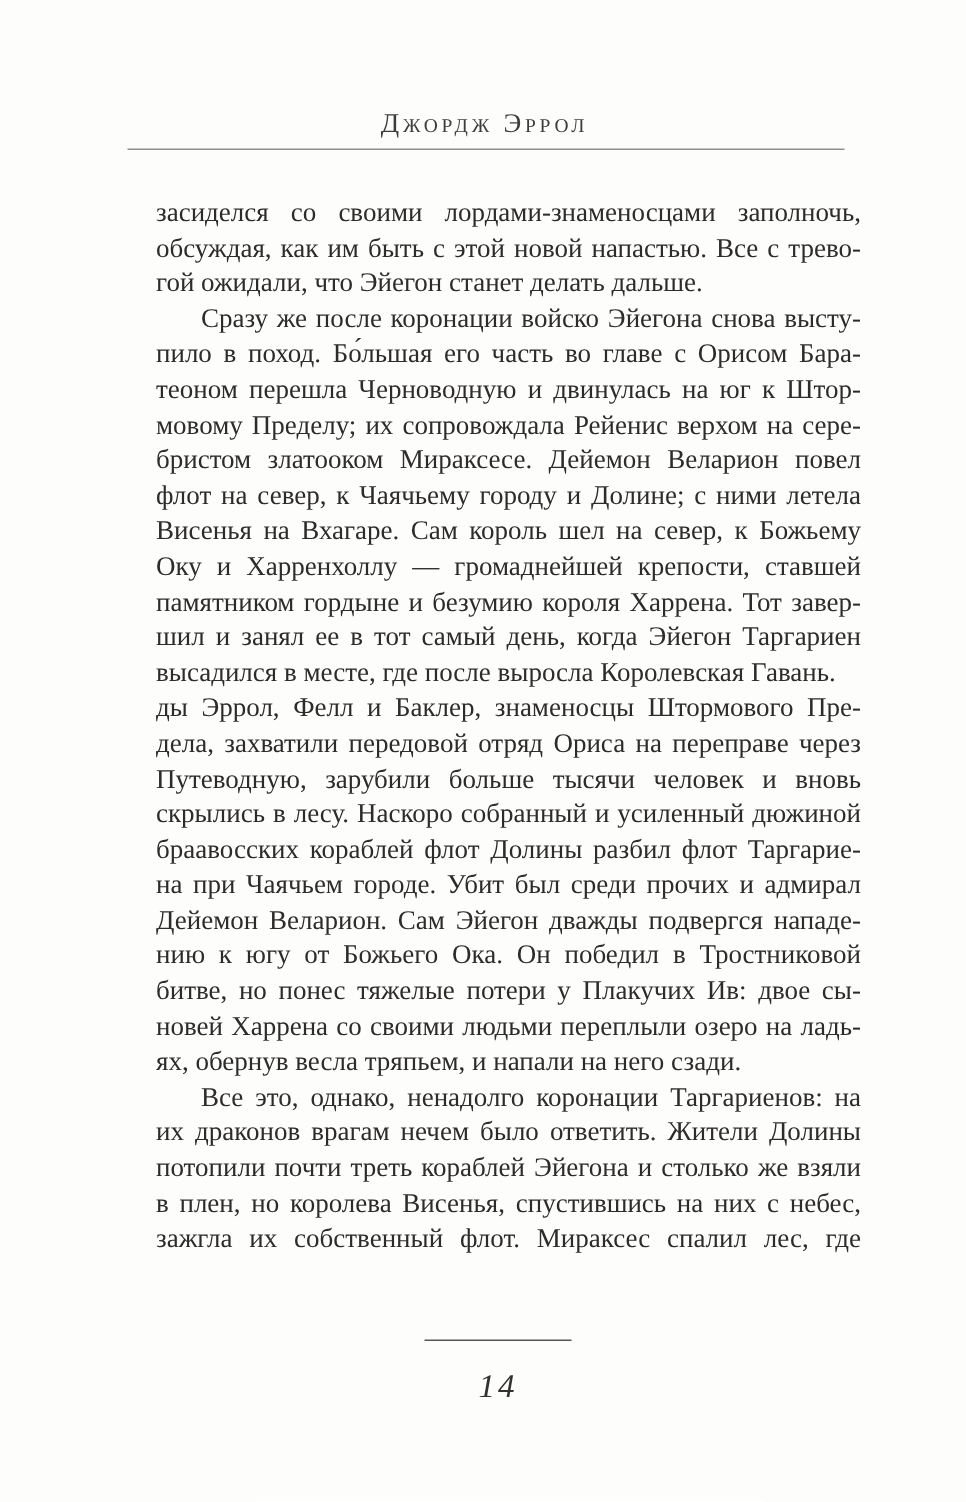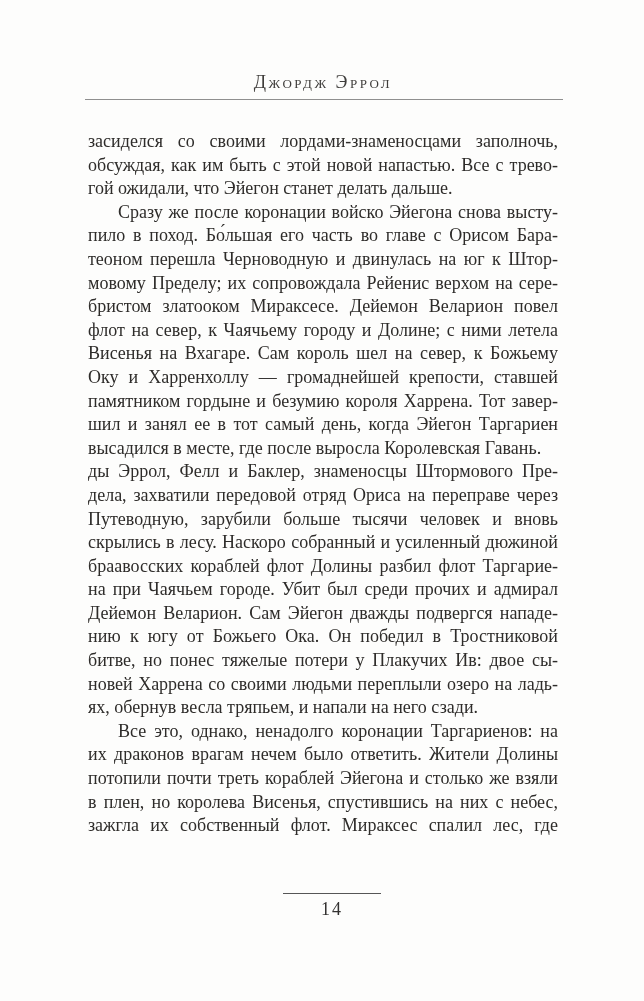--- a/index.html
+++ b/index.html
@@ -34,21 +34,21 @@
     top: 99px;
     left: 85px;
     width: 478px;
     height: 0;
     border-top: 1.5px solid #8f8f8f;
   }
   
   .text-block {
     position: absolute;
     top: 130px;
-    left: 88px;
+    left: 104px;
     width: 470px;
   }
   .line {
     font-size: 18px;
     line-height: 23.6px;
     white-space: normal;
     text-align: left;
   }
   .line.justify {
     text-align: justify;
@@ -65,24 +65,25 @@
     width: 98px;
     text-align: center;
   }
   .footer-rule {
     width: 98px;
     height: 0;
     border-top: 1.5px solid #565656;
     margin: 0 auto;
   }
   .page-number {
-    margin-top: 5px;
-    font-size: 18px;
+    margin-top: 17px;
+    font-size: 22px;
     letter-spacing: 2px;
     color: #333130;
+    font-style: italic;
   }
 </style>
 </head>
 <body>
 
 <div class="page">
 
   <div class="running-head">Джордж Эррол</div>
 
   <div class="header-rule"></div>

